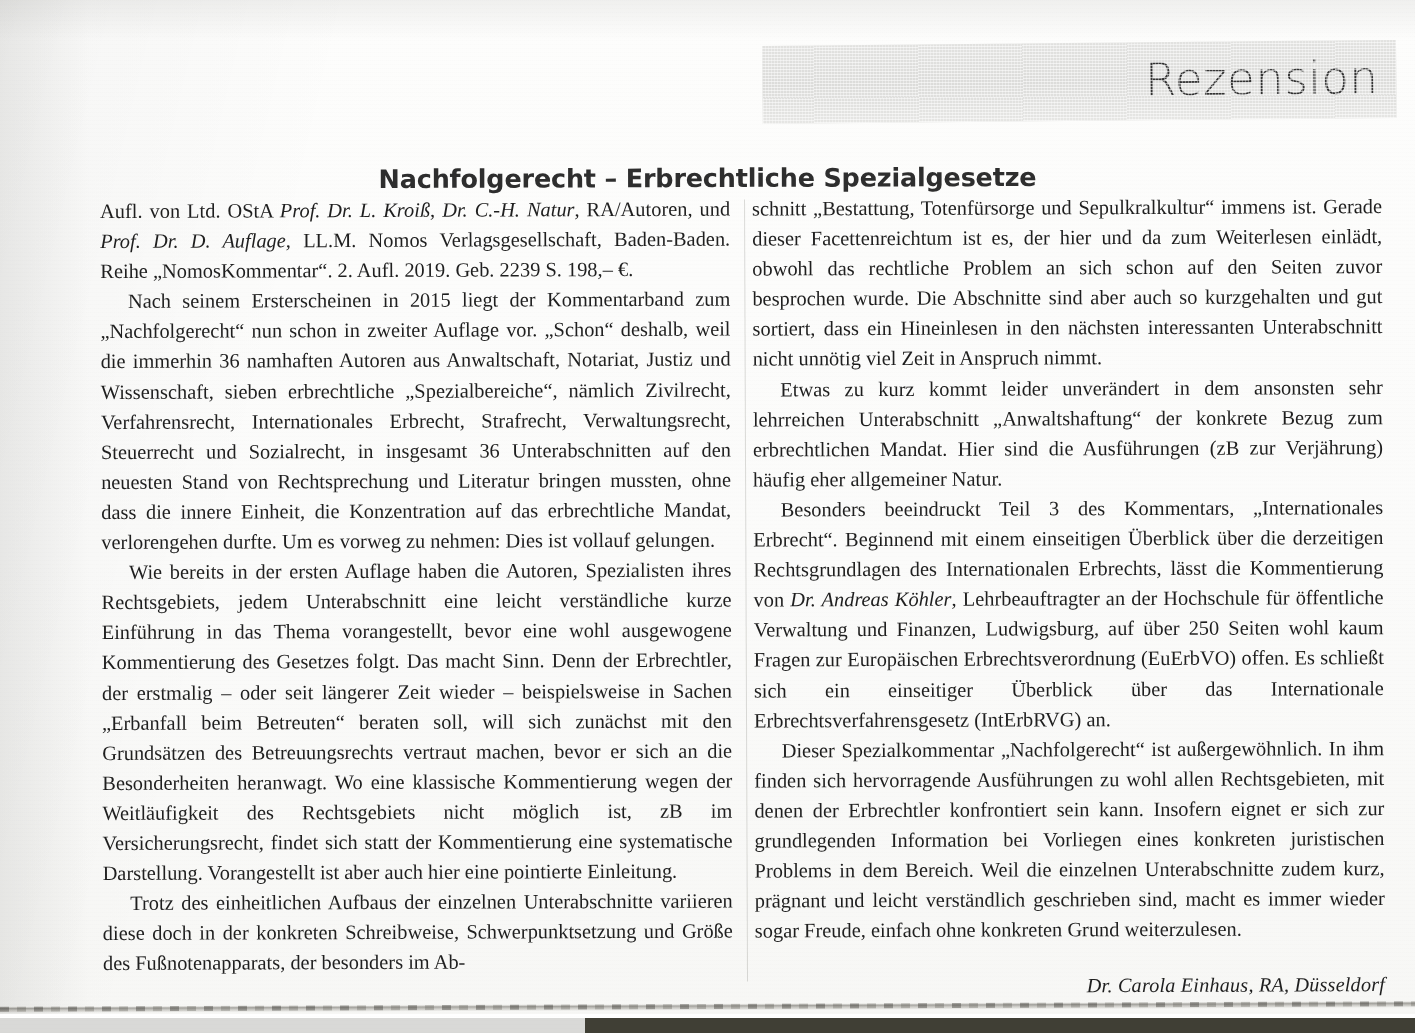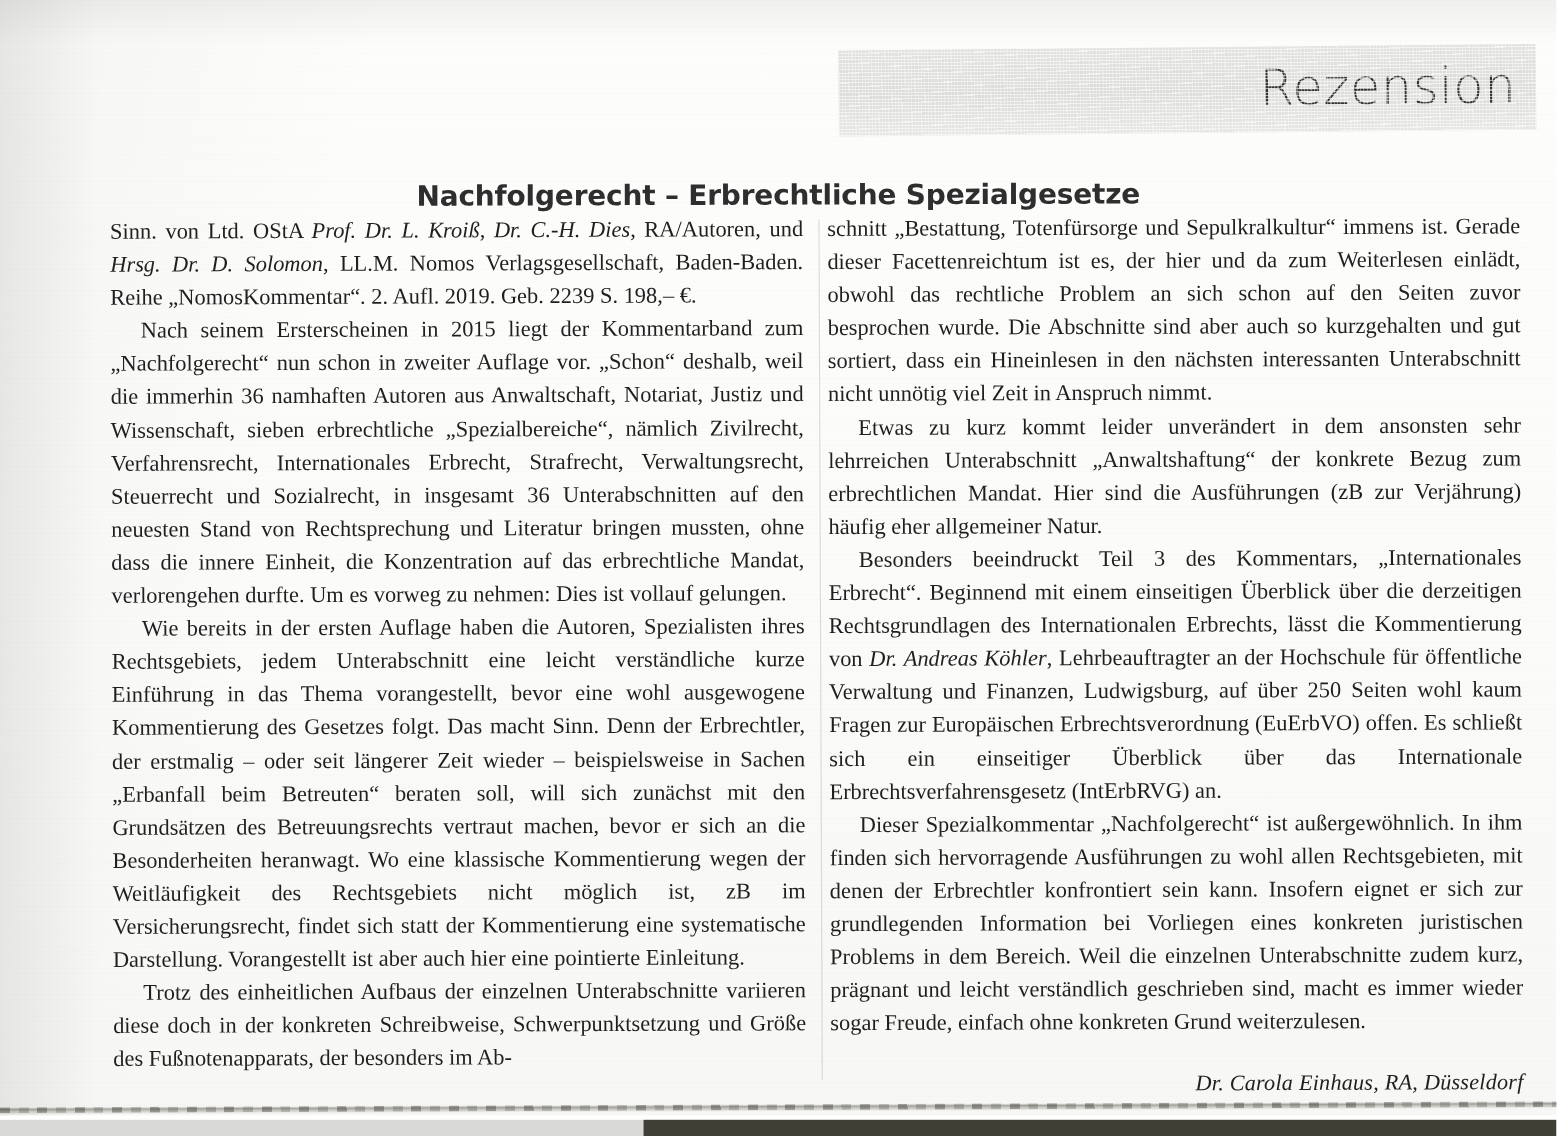--- a/index.html
+++ b/index.html
@@ -213,21 +213,21 @@
 </div>
 
 <h1 id="article-title">Nachfolgerecht – Erbrechtliche Spezialgesetze</h1>
 
 <div id="columns">
 
   <div id="column-rule"></div>
 
   <div class="column" id="column-left">
 
-    <p id="biblio" class="para no-indent"><span>Sinn. von Ltd. OStA </span><em>Prof. Dr. L. Kroiß</em><span>, </span><em>Dr. C.-H. Dies</em><span>, RA/Autoren, und </span><em>Hrsg. Dr. D. Solomon</em><span>, LL.M. Nomos Verlagsgesellschaft, Baden-Baden. Reihe „NomosKommentar“. 2. Aufl. 2019. Geb. 2239 S. 198,– €.</span></p>
+    <p id="biblio" class="para no-indent"><span>Aufl. von Ltd. OStA </span><em>Prof. Dr. L. Kroiß</em><span>, </span><em>Dr. C.-H. Natur</em><span>, RA/Autoren, und </span><em>Prof. Dr. D. Auflage</em><span>, LL.M. Nomos Verlagsgesellschaft, Baden-Baden. Reihe „NomosKommentar“. 2. Aufl. 2019. Geb. 2239 S. 198,– €.</span></p>
 
     <p class="para">Nach seinem Ersterscheinen in 2015 liegt der Kommentarband zum „Nachfolgerecht“ nun schon in zweiter Auflage vor. „Schon“ deshalb, weil die immerhin 36 namhaften Autoren aus Anwaltschaft, Notariat, Justiz und Wissenschaft, sieben erbrechtliche „Spezialbereiche“, nämlich Zivilrecht, Verfahrensrecht, Internationales Erbrecht, Strafrecht, Verwaltungsrecht, Steuerrecht und Sozialrecht, in insgesamt 36 Unterabschnitten auf den neuesten Stand von Rechtsprechung und Literatur bringen mussten, ohne dass die innere Einheit, die Konzentration auf das erbrechtliche Mandat, verlorengehen durfte. Um es vorweg zu nehmen: Dies ist vollauf gelungen.</p>
     <p class="para">Wie bereits in der ersten Auflage haben die Autoren, Spezialisten ihres Rechtsgebiets, jedem Unterabschnitt eine leicht verständliche kurze Einführung in das Thema vorangestellt, bevor eine wohl ausgewogene Kommentierung des Gesetzes folgt. Das macht Sinn. Denn der Erbrechtler, der erstmalig – oder seit längerer Zeit wieder – beispielsweise in Sachen „Erbanfall beim Betreuten“ beraten soll, will sich zunächst mit den Grundsätzen des Betreuungsrechts vertraut machen, bevor er sich an die Besonderheiten heranwagt. Wo eine klassische Kommentierung wegen der Weitläufigkeit des Rechtsgebiets nicht möglich ist, zB im Versicherungsrecht, findet sich statt der Kommentierung eine systematische Darstellung. Vorangestellt ist aber auch hier eine pointierte Einleitung.</p>
     <p class="para">Trotz des einheitlichen Aufbaus der einzelnen Unterabschnitte variieren diese doch in der konkreten Schreibweise, Schwerpunktsetzung und Größe des Fußnotenapparats, der besonders im Ab-</p>
   </div>
 
   <div class="column" id="column-right">
     <p class="para no-indent">schnitt „Bestattung, Totenfürsorge und Sepulkralkultur“ immens ist. Gerade dieser Facettenreichtum ist es, der hier und da zum Weiterlesen einlädt, obwohl das rechtliche Problem an sich schon auf den Seiten zuvor besprochen wurde. Die Abschnitte sind aber auch so kurzgehalten und gut sortiert, dass ein Hineinlesen in den nächsten interessanten Unterabschnitt nicht unnötig viel Zeit in Anspruch nimmt.</p>
     <p class="para">Etwas zu kurz kommt leider unverändert in dem ansonsten sehr lehrreichen Unterabschnitt „Anwaltshaftung“ der konkrete Bezug zum erbrechtlichen Mandat. Hier sind die Ausführungen (zB zur Verjährung) häufig eher allgemeiner Natur.</p>
 

